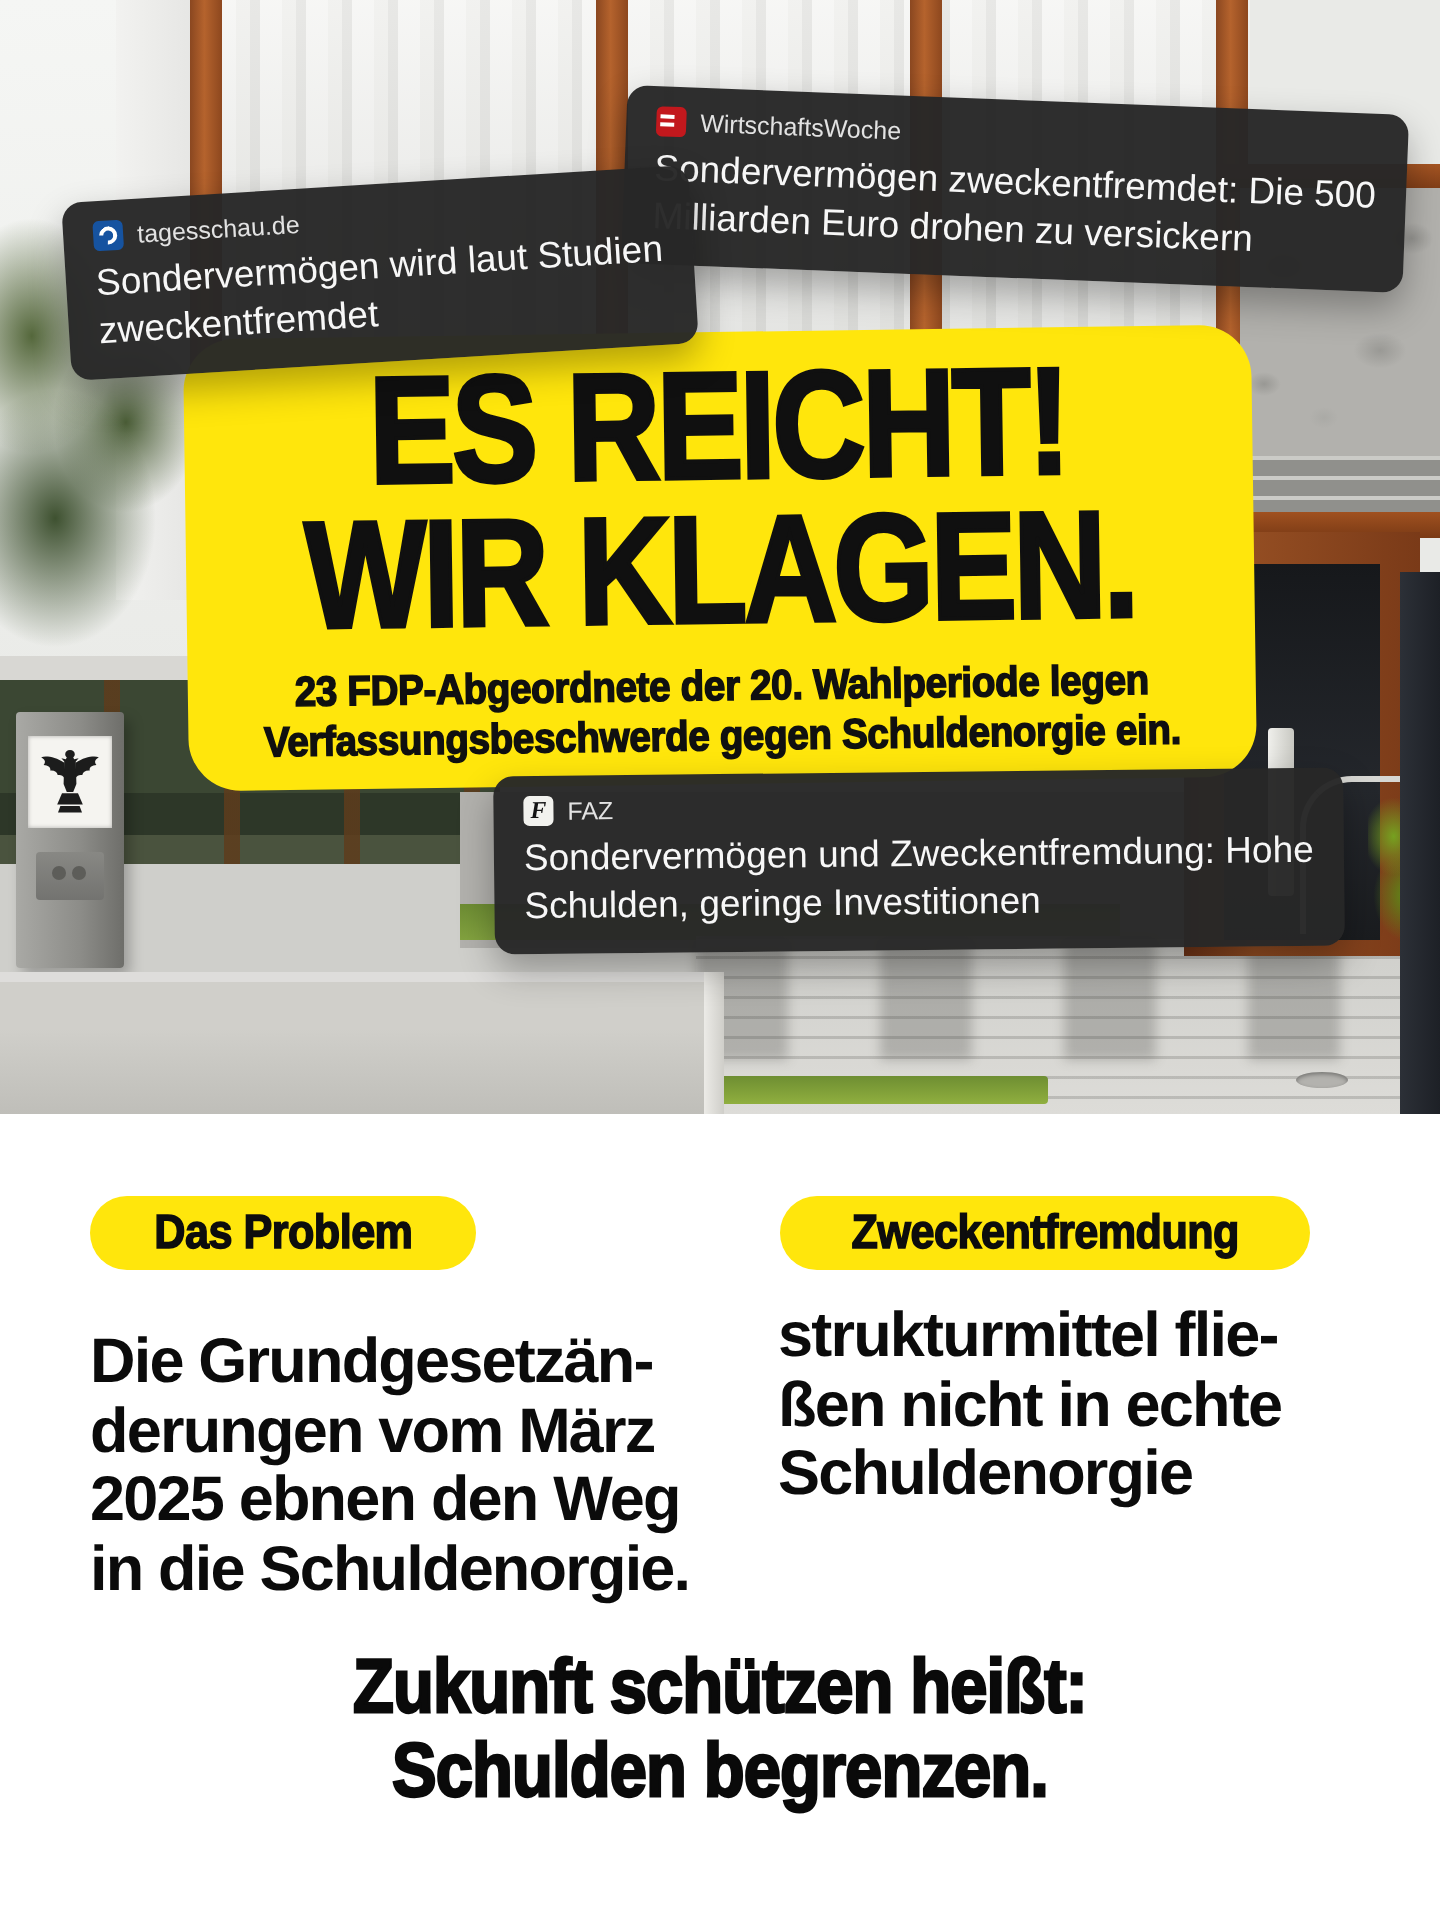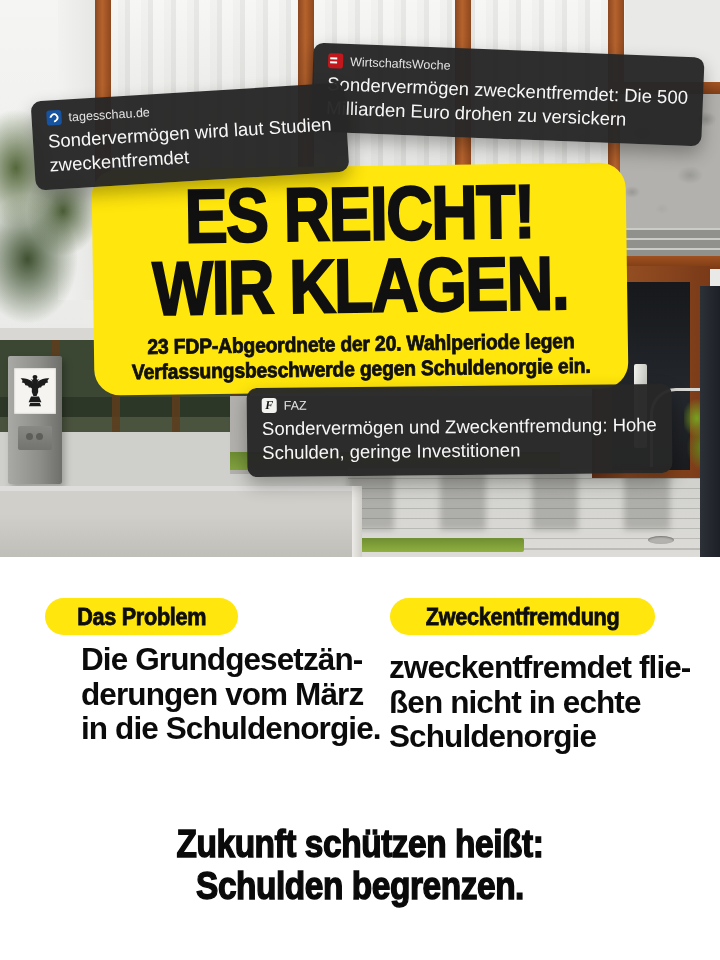--- a/index.html
+++ b/index.html
@@ -87,21 +87,21 @@
     transform:scaleX(.92);transform-origin:50% 50%;white-space:nowrap;}
   
   .section-bottom{position:absolute;left:0;top:557px;width:720px;height:403px;background:#fff;}
   .badge{position:absolute;display:inline-flex;align-items:center;justify-content:flex-start;height:37px;
     padding:0 25px;background:#ffe60c;border-radius:19px;}
   .badge span{font-size:24px;font-weight:700;-webkit-text-stroke:.8px #0d0d0d;letter-spacing:-.3px;color:#0d0d0d;
     display:inline-block;transform:scaleX(.9);transform-origin:50% 50%;white-space:nowrap;}
   .badge-problem{left:45px;top:41px;}
   .badge-misuse{left:390px;top:41px;}
   .bodycol{position:absolute;color:#0b0b0b;font-weight:700;font-size:31.5px;line-height:34.5px;letter-spacing:-.9px;}
-  .col-problem{left:45px;top:85px;margin-left:36px;}
+  .col-problem{left:45px;top:106px;}
   .col-misuse{left:389px;top:93px;}
   .stat-heavy{display:inline-block;font-weight:700;-webkit-text-stroke:1.4px #0b0b0b;letter-spacing:-1.5px;
     transform:scaleX(.9);transform-origin:0 60%;margin-right:2px;}
   .stat-pct{margin-right:7px;}
   .claim{position:absolute;left:0;top:266px;width:720px;text-align:center;color:#0a0a0a;}
   .claim-line{font-size:38px;line-height:42px;font-weight:700;letter-spacing:-.5px;-webkit-text-stroke:1.4px #0a0a0a;
     transform:scaleX(.88);transform-origin:50% 50%;white-space:nowrap;}
 </style>
 </head>
 <body>
@@ -200,25 +200,26 @@
     <div class="badge badge-problem">
       <span>Das Problem</span>
     </div>
     <div class="badge badge-misuse">
       <span>Zweckentfremdung</span>
     </div>
 
     <div class="bodycol col-problem">
       <div>Die Grundgesetzän-</div>
       <div>derungen vom März</div>
+      <div>2025 ebnen den Weg</div>
       <div>in die Schuldenorgie.</div>
     </div>
 
     <div class="bodycol col-misuse">
-      <div>zweckentfremdet flie-</div>
+      <div>strukturmittel flie-</div>
       <div>ßen nicht in echte</div>
       <div>Schuldenorgie</div>
     </div>
 
     <div class="claim">
       <div class="claim-line">Zukunft schützen heißt:</div>
       <div class="claim-line">Schulden begrenzen.</div>
     </div>
 
   </div>

